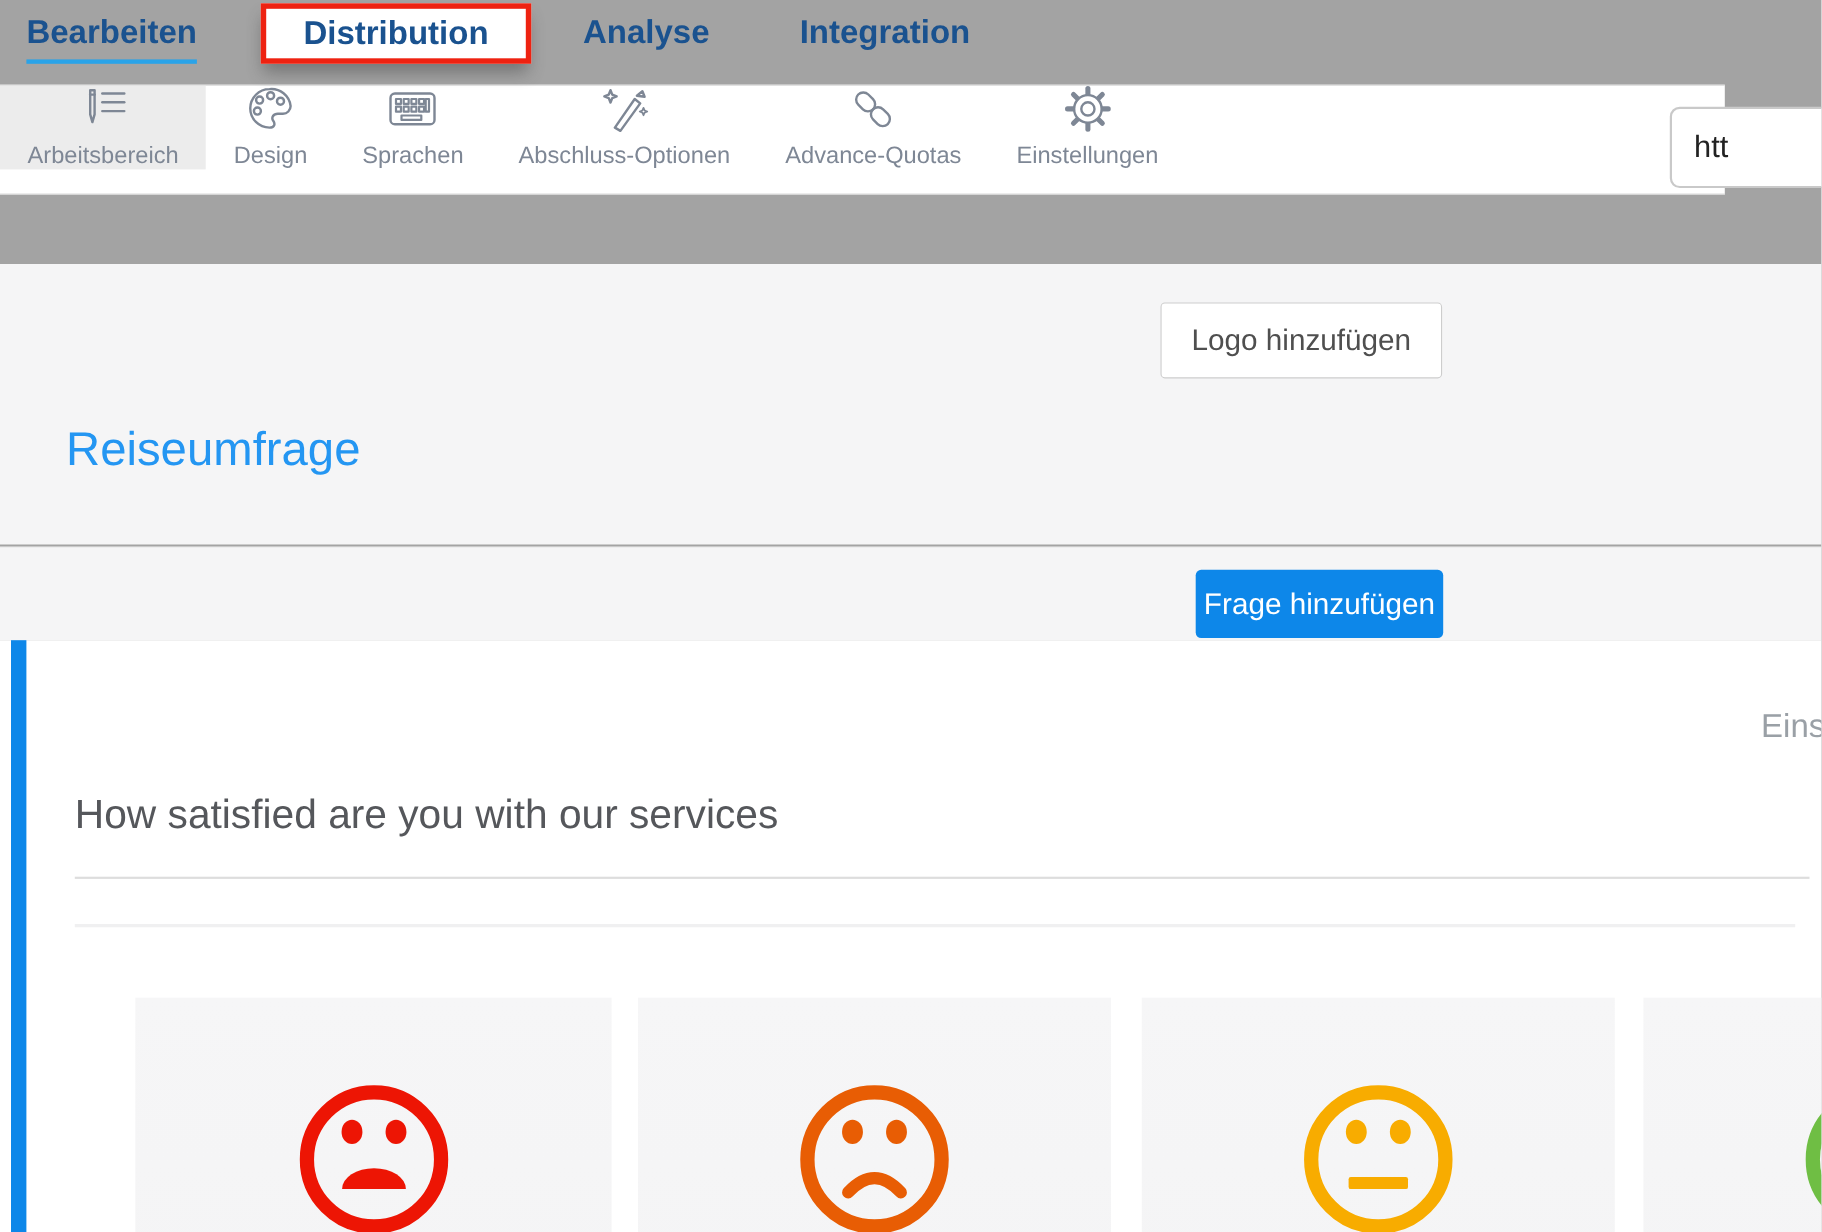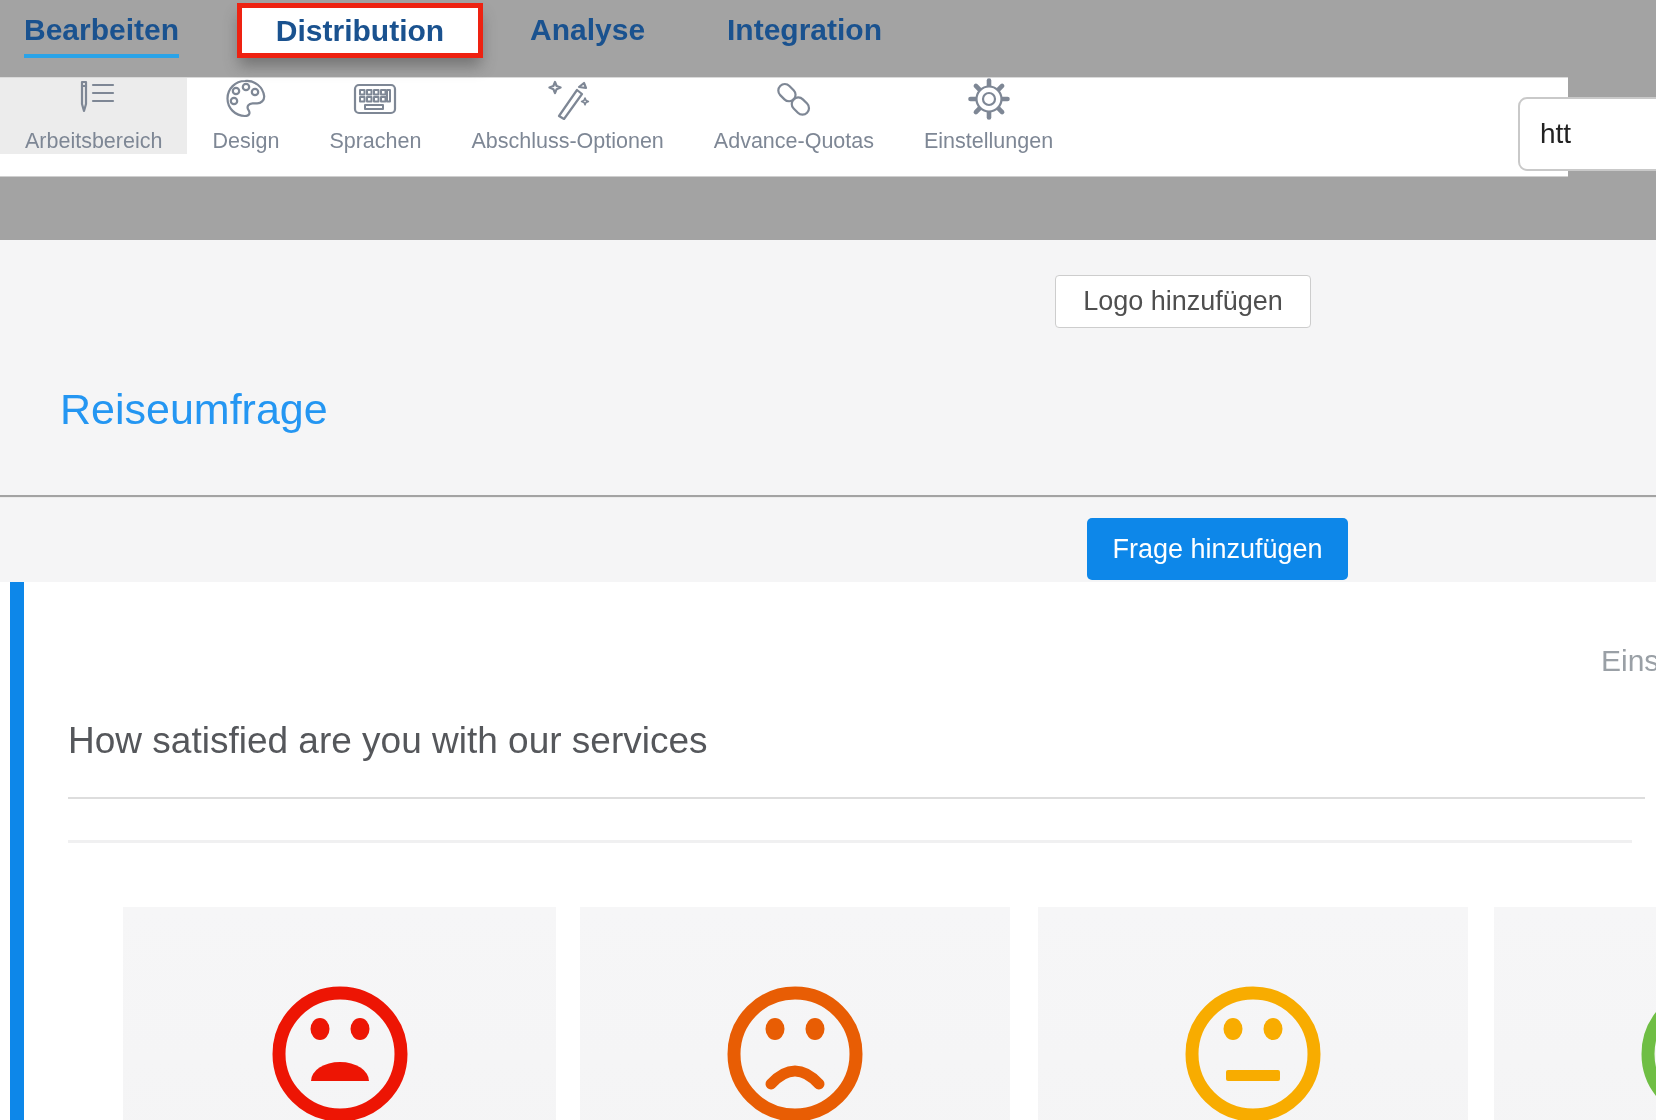--- a/index.html
+++ b/index.html
@@ -26,25 +26,25 @@
   .tool-icon { width:46px; height:42px; }
   .tool-icon svg { stroke:#7e8795; fill:none; stroke-width:2.2; stroke-linecap:round; stroke-linejoin:round; }
   .url-input { position:absolute; left:1518px; top:97px; width:280px; height:74px;
     border:2px solid #c9c9c9; border-radius:9px; background:#fff; font-size:28px; color:#222;
     padding-left:20px; font-family:"Liberation Sans","DejaVu Sans",sans-serif; z-index:4; }
 
   
   .panel-top { position:absolute; left:0; top:240px; width:1656px; height:255px; background:#f5f5f6; }
   .panel-bottom { position:absolute; left:0; top:497px; width:1656px; height:85px; background:#f5f5f6;
     border-top:1px solid #ececec; }
-  .logo-btn { position:absolute; left:1055px; top:35px; width:256px; height:53px; background:#fff;
+  .logo-btn { position:absolute; left:1055px; top:35px; width:256px; height:69px; background:#fff;
     border:1px solid #cdcdcd; border-radius:4px; font-size:27px; color:#4f4f4f;
     display:flex; align-items:center; justify-content:center; cursor:pointer; }
   .survey-title { position:absolute; left:60px; top:145px; font-size:43px; font-weight:300; color:#2496f2; cursor:text; }
-  .add-question-btn { position:absolute; left:1087px; top:20px; width:261px; height:62px; background:#0d87e9;
+  .add-question-btn { position:absolute; left:1087px; top:20px; width:225px; height:62px; background:#0d87e9;
     border:none; border-radius:5px; color:#fff; font-size:27px;
     display:flex; align-items:center; justify-content:center; cursor:pointer;
     font-family:"Liberation Sans","DejaVu Sans",sans-serif; }
 
   
   .question-block { position:absolute; left:0; top:582px; width:1656px; height:538px; background:#fff; }
   .question-accent { position:absolute; left:10px; top:0; width:14px; height:538px; background:#0d87e9; }
   .settings-link { position:absolute; left:1601px; top:62px; font-size:30px; color:#9aa0a6; white-space:nowrap; cursor:pointer; }
   .question-title { position:absolute; left:68px; top:138px; font-size:37px; color:#55575b; cursor:text; }
   .question-rule { position:absolute; left:68px; top:215px; width:1577px; height:2px; background:#dddddd; }

